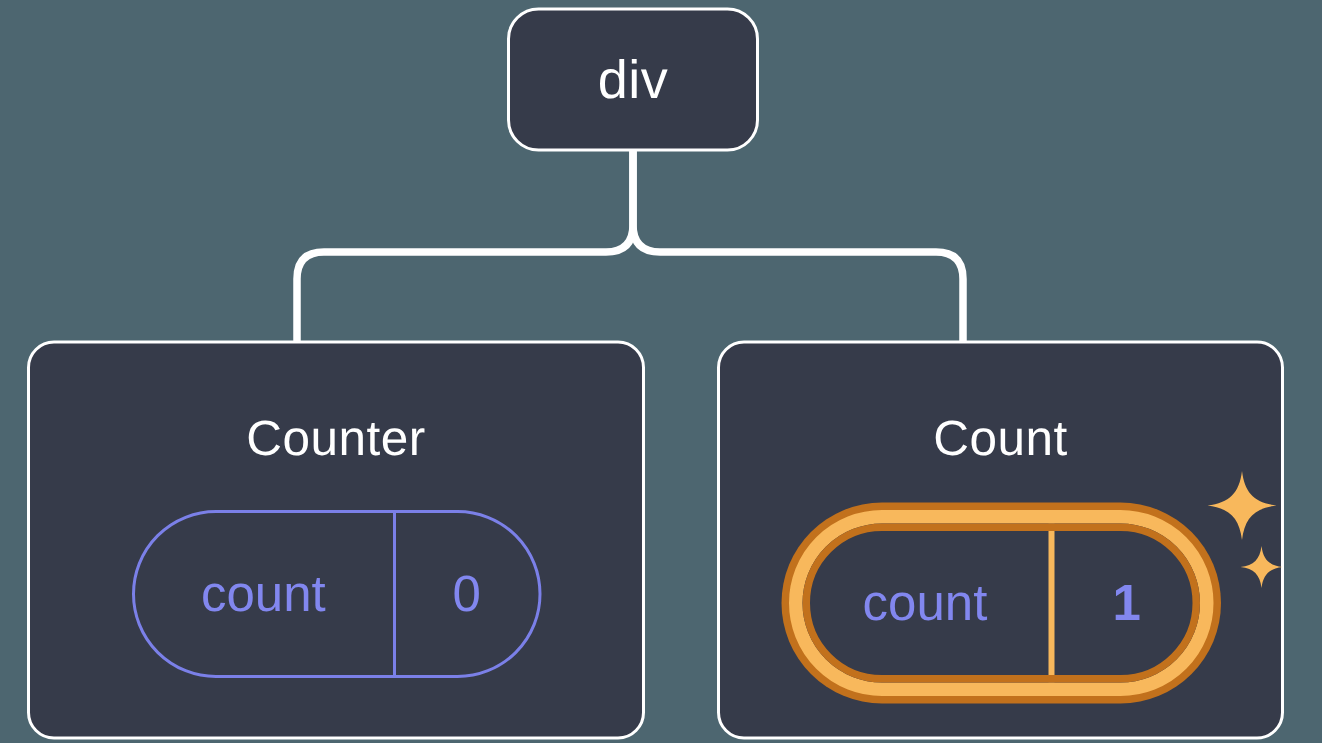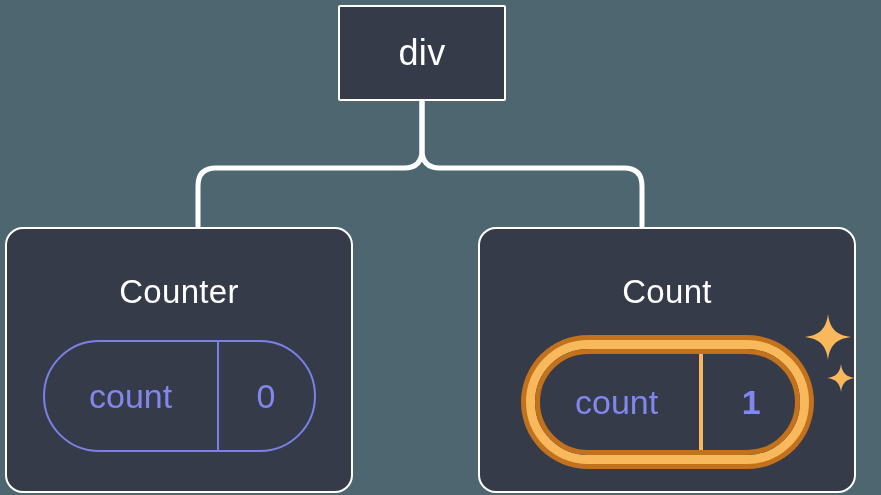--- a/index.html
+++ b/index.html
@@ -34,21 +34,21 @@
     background: #363b4a;
     border: 2px solid #ffffff;
     box-sizing: border-box;
   }
 
   .node-root {
     left: 338px;
     top: 5px;
     width: 168px;
     height: 96px;
-    border-radius: 2px;
+    border-radius: 21px;
     display: flex;
     align-items: center;
     justify-content: center;
   }
   .node-root .node-title {
     font-size: 36px;
     color: #ffffff;
     font-weight: 400;
     letter-spacing: 0.3px;
   }
@@ -58,21 +58,21 @@
     top: 227px;
     height: 266px;
     background: #363b4a;
     border: 2px solid #ffffff;
     border-radius: 18px;
     box-sizing: border-box;
     display: flex;
     flex-direction: column;
     align-items: center;
   }
-  .card-left  { left: 5px;   width: 348px; }
+  .card-left  { left: 18px;   width: 412px; }
   .card-right { left: 478px; width: 378px; }
 
   .card-title {
     margin-top: 44px;
     font-size: 33px;
     color: #ffffff;
     font-weight: 400;
     letter-spacing: 0.3px;
   }
 

